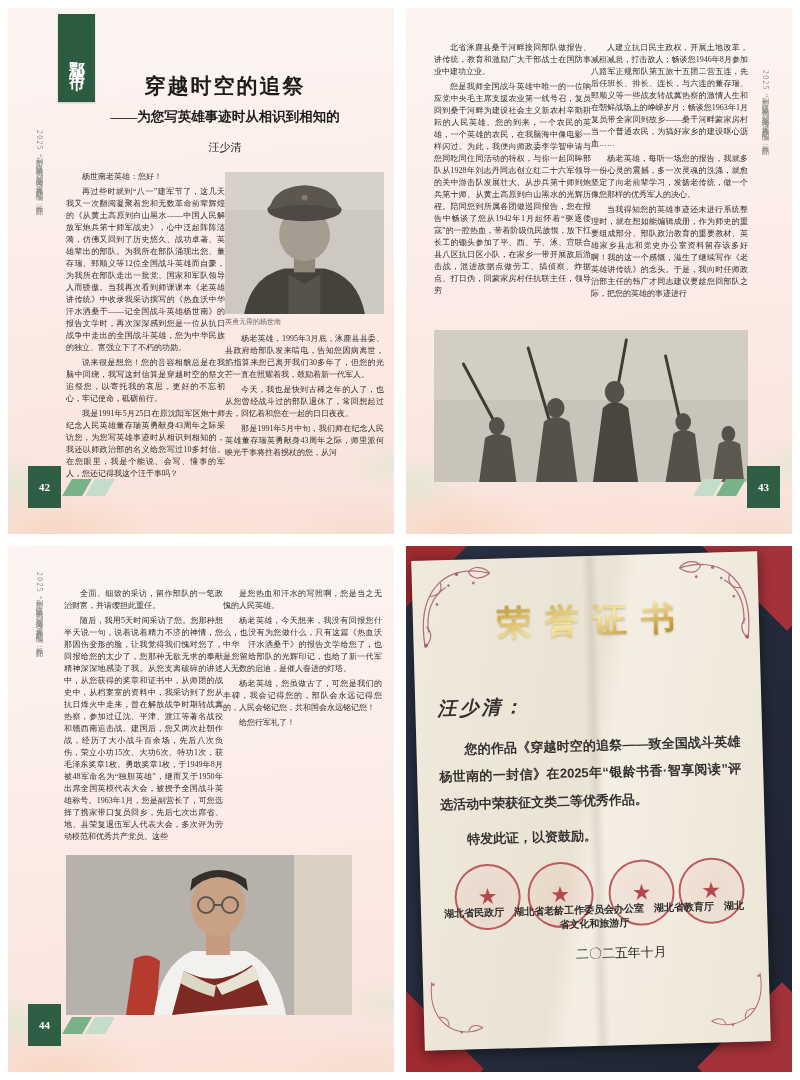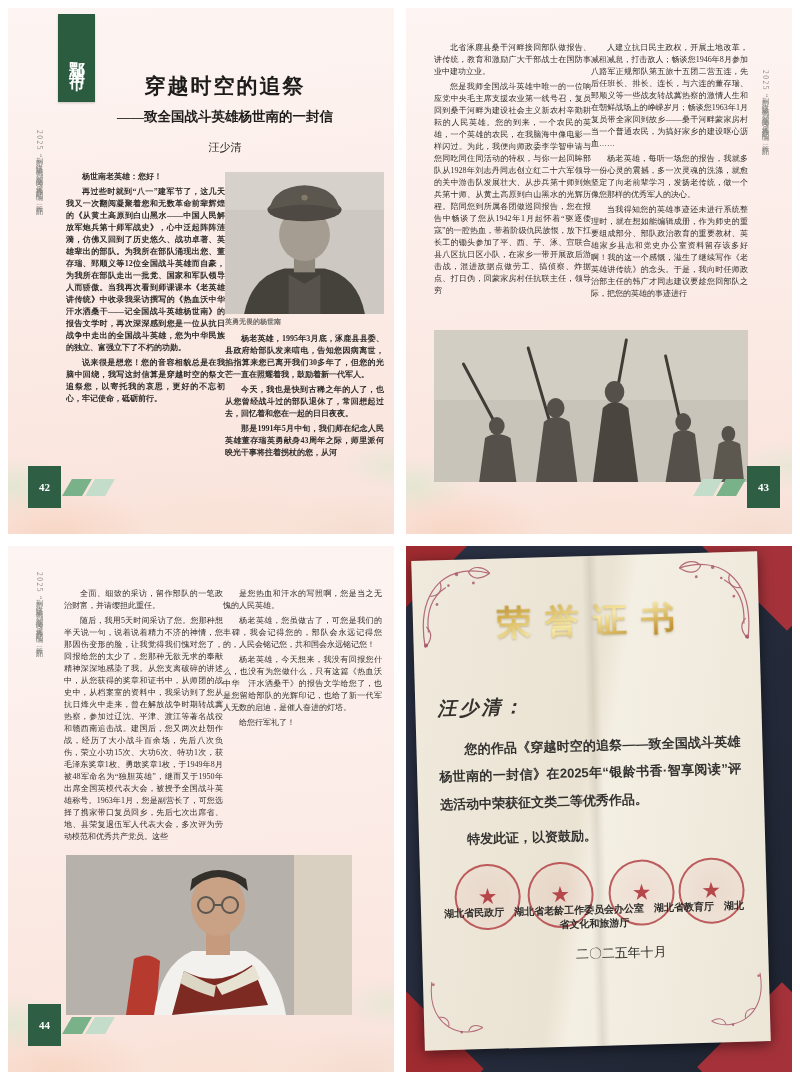--- a/index.html
+++ b/index.html
@@ -25,21 +25,21 @@
 
   h1.title{margin:0;text-align:center;font-size:21px;font-weight:bold;color:#1d1c1a;letter-spacing:2px;}
   h2.subtitle{margin:8px 0 0;text-align:center;font-size:13.5px;font-weight:bold;color:#1d1c1a;}
   .author{margin-top:14px;text-align:center;font-size:11px;color:#2a2927;}
 
   .content{position:relative;z-index:2;}
   .c42{padding:64px 10px 0 58px;}
   .c43{padding:34px 44px 0 28px;}
   .c44{padding:42px 12px 8px 56px;}
   .cols{display:flex;gap:0;overflow:hidden;}
-  .cols-42{margin-top:16px;height:322px;font-weight:bold;}
+  .cols-42{margin-top:16px;height:322px;}
   .cols-43{height:282px;}
   .cols-44{height:262px;}
   .col{flex:1;font-size:8px;line-height:1.5;text-align:justify;color:#2f2d2b;}
   .col p{margin:0 0 3px;text-indent:2em;}
 
   figure{margin:1px 0 5px;}
   .photo{display:block;width:100%;}
   .photo-portrait{height:142px;}
   .photo-soldiers{height:152px;margin-top:6px;}
   .photo-reading{height:160px;width:286px;margin:5px 0 0 2px;}
@@ -101,27 +101,28 @@
 </head>
 <body>
 
 <div class="sheet">
 
   <div class="page">
     <div class="city-badge">鄂州市</div>
     <div class="side-label sl-42">2025荆楚“银龄书香·智享阅读”优秀作品汇编　二等作品</div>
     <div class="content c42">
       <h1 class="title">穿越时空的追祭</h1>
-      <h2 class="subtitle">——致全国战斗英雄杨世南的一封信</h2>
+      <h2 class="subtitle">——为您写英雄事迹时从相识到相知的</h2>
       <div class="author">汪少清</div>
       <div class="cols cols-42">
         <div class="col">
           <p>杨世南老英雄：您好！</p>
           <p>再过些时就到“八一”建军节了，这几天我又一次翻阅凝聚着您和无数革命前辈辉煌的《从黄土高原到白山黑水——中国人民解放军炮兵第十师军战史》，心中泛起阵阵涟漪，仿佛又回到了历史悠久、战功卓著、英雄辈出的部队。为我所在部队涌现出您、董存瑞、郅顺义等12位全国战斗英雄而自豪，为我所在部队走出一批党、国家和军队领导人而骄傲。当我再次看到师课课本《老英雄讲传统》中收录我采访撰写的《热血沃中华　汗水洒桑干——记全国战斗英雄杨世南》的报告文学时，再次深深感到您是一位从抗日战争中走出的全国战斗英雄，您为中华民族的独立、富强立下了不朽的功勋。</p>
           <p>说来很是想您！您的音容相貌总是在我脑中回绕，我写这封信算是穿越时空的祭文追祭您，以寄托我的哀思，更好的不忘初心，牢记使命，砥砺前行。</p>
+          <p>我是1991年5月25日在原沈阳军区炮十师纪念人民英雄董存瑞英勇献身43周年之际采访您，为您写英雄事迹时从相识到相知的，我还以师政治部的名义给您写过10多封信。在您眼里，我是个能说、会写、懂事的军人，您还记得我这个汪干事吗？</p>
         </div>
         <div class="col">
           <figure>
             <svg class="photo photo-portrait" viewBox="0 0 150 150" preserveAspectRatio="none">
               <rect width="150" height="150" fill="#cdc9c2"></rect>
               <rect width="150" height="40" fill="#d6d2cb"></rect>
               <path d="M18 150 Q25 110 56 102 L94 102 Q125 110 132 150 Z" fill="#45413b"></path>
               <rect x="65" y="88" width="20" height="18" fill="#8f887d"></rect>
               <ellipse cx="75" cy="66" rx="24" ry="28" fill="#a59d92"></ellipse>
               <ellipse cx="75" cy="40" rx="35" ry="12" fill="#4e4a43"></ellipse>
@@ -191,22 +192,22 @@
   <div class="page">
     <div class="side-label sl-44">2025荆楚“银龄书香·智享阅读”优秀作品汇编　二等作品</div>
     <div class="content c44">
       <div class="cols cols-44">
         <div class="col">
           <p>全面、细致的采访，留作部队的一笔政治财富，并请缨担此重任。</p>
           <p>随后，我用5天时间采访了您。您那种想半天说一句，说着说着精力不济的神情，您那因伤变形的脸，让我觉得我们愧对您了，回报给您的太少了，您那种无欲无求的奉献精神深深地感染了我。从您支离破碎的讲述中，从您获得的奖章和证书中，从师团的战史中，从档案室的资料中，我采访到了您从抗日烽火中走来，曾在解放战争时期转战冀热察，参加过辽沈、平津、渡江等著名战役和赣西南追击战。建国后，您又两次赴朝作战，经历了大小战斗百余场，先后八次负伤，荣立小功15次、大功6次、特功1次，获毛泽东奖章1枚、勇敢奖章1枚，于1949年8月被48军命名为“独胆英雄”，继而又于1950年出席全国英模代表大会，被授予全国战斗英雄称号。1963年1月，您是副营长了，可您选择了携家带口复员回乡，先后七次出席省、地、县荣复退伍军人代表大会，多次评为劳动模范和优秀共产党员。这些</p>
         </div>
         <div class="col">
           <p>是您热血和汗水的写照啊，您是当之无愧的人民英雄。</p>
+          <p>杨老英雄，今天想来，我没有回报您什么，也没有为您做什么，只有这篇《热血沃中华　汗水洒桑干》的报告文学给您了，也是您留给部队的光辉印记，也给了新一代军人无数的启迪，是催人奋进的灯塔。</p>
           <p>杨老英雄，您虽做古了，可您是我们的丰碑，我会记得您的，部队会永远记得您的，人民会铭记您，共和国会永远铭记您！</p>
-          <p>杨老英雄，今天想来，我没有回报您什么，也没有为您做什么，只有这篇《热血沃中华　汗水洒桑干》的报告文学给您了，也是您留给部队的光辉印记，也给了新一代军人无数的启迪，是催人奋进的灯塔。</p>
           <p>给您行军礼了！</p>
         </div>
       </div>
       <svg class="photo photo-reading" viewBox="0 0 286 160" preserveAspectRatio="none">
         <rect width="286" height="160" fill="#b6b1ab"></rect>
         <rect x="228" width="58" height="160" fill="#d9d0c1"></rect>
         <path d="M60 160 L68 104 Q82 96 94 106 L90 160 Z" fill="#b73a2e"></path>
         <path d="M88 160 Q94 110 126 96 L180 96 Q212 112 220 160 Z" fill="#f2f1ee"></path>
         <rect x="140" y="76" width="24" height="24" fill="#c59a7d"></rect>
         <ellipse cx="152" cy="50" rx="27" ry="31" fill="#c9a184"></ellipse>

